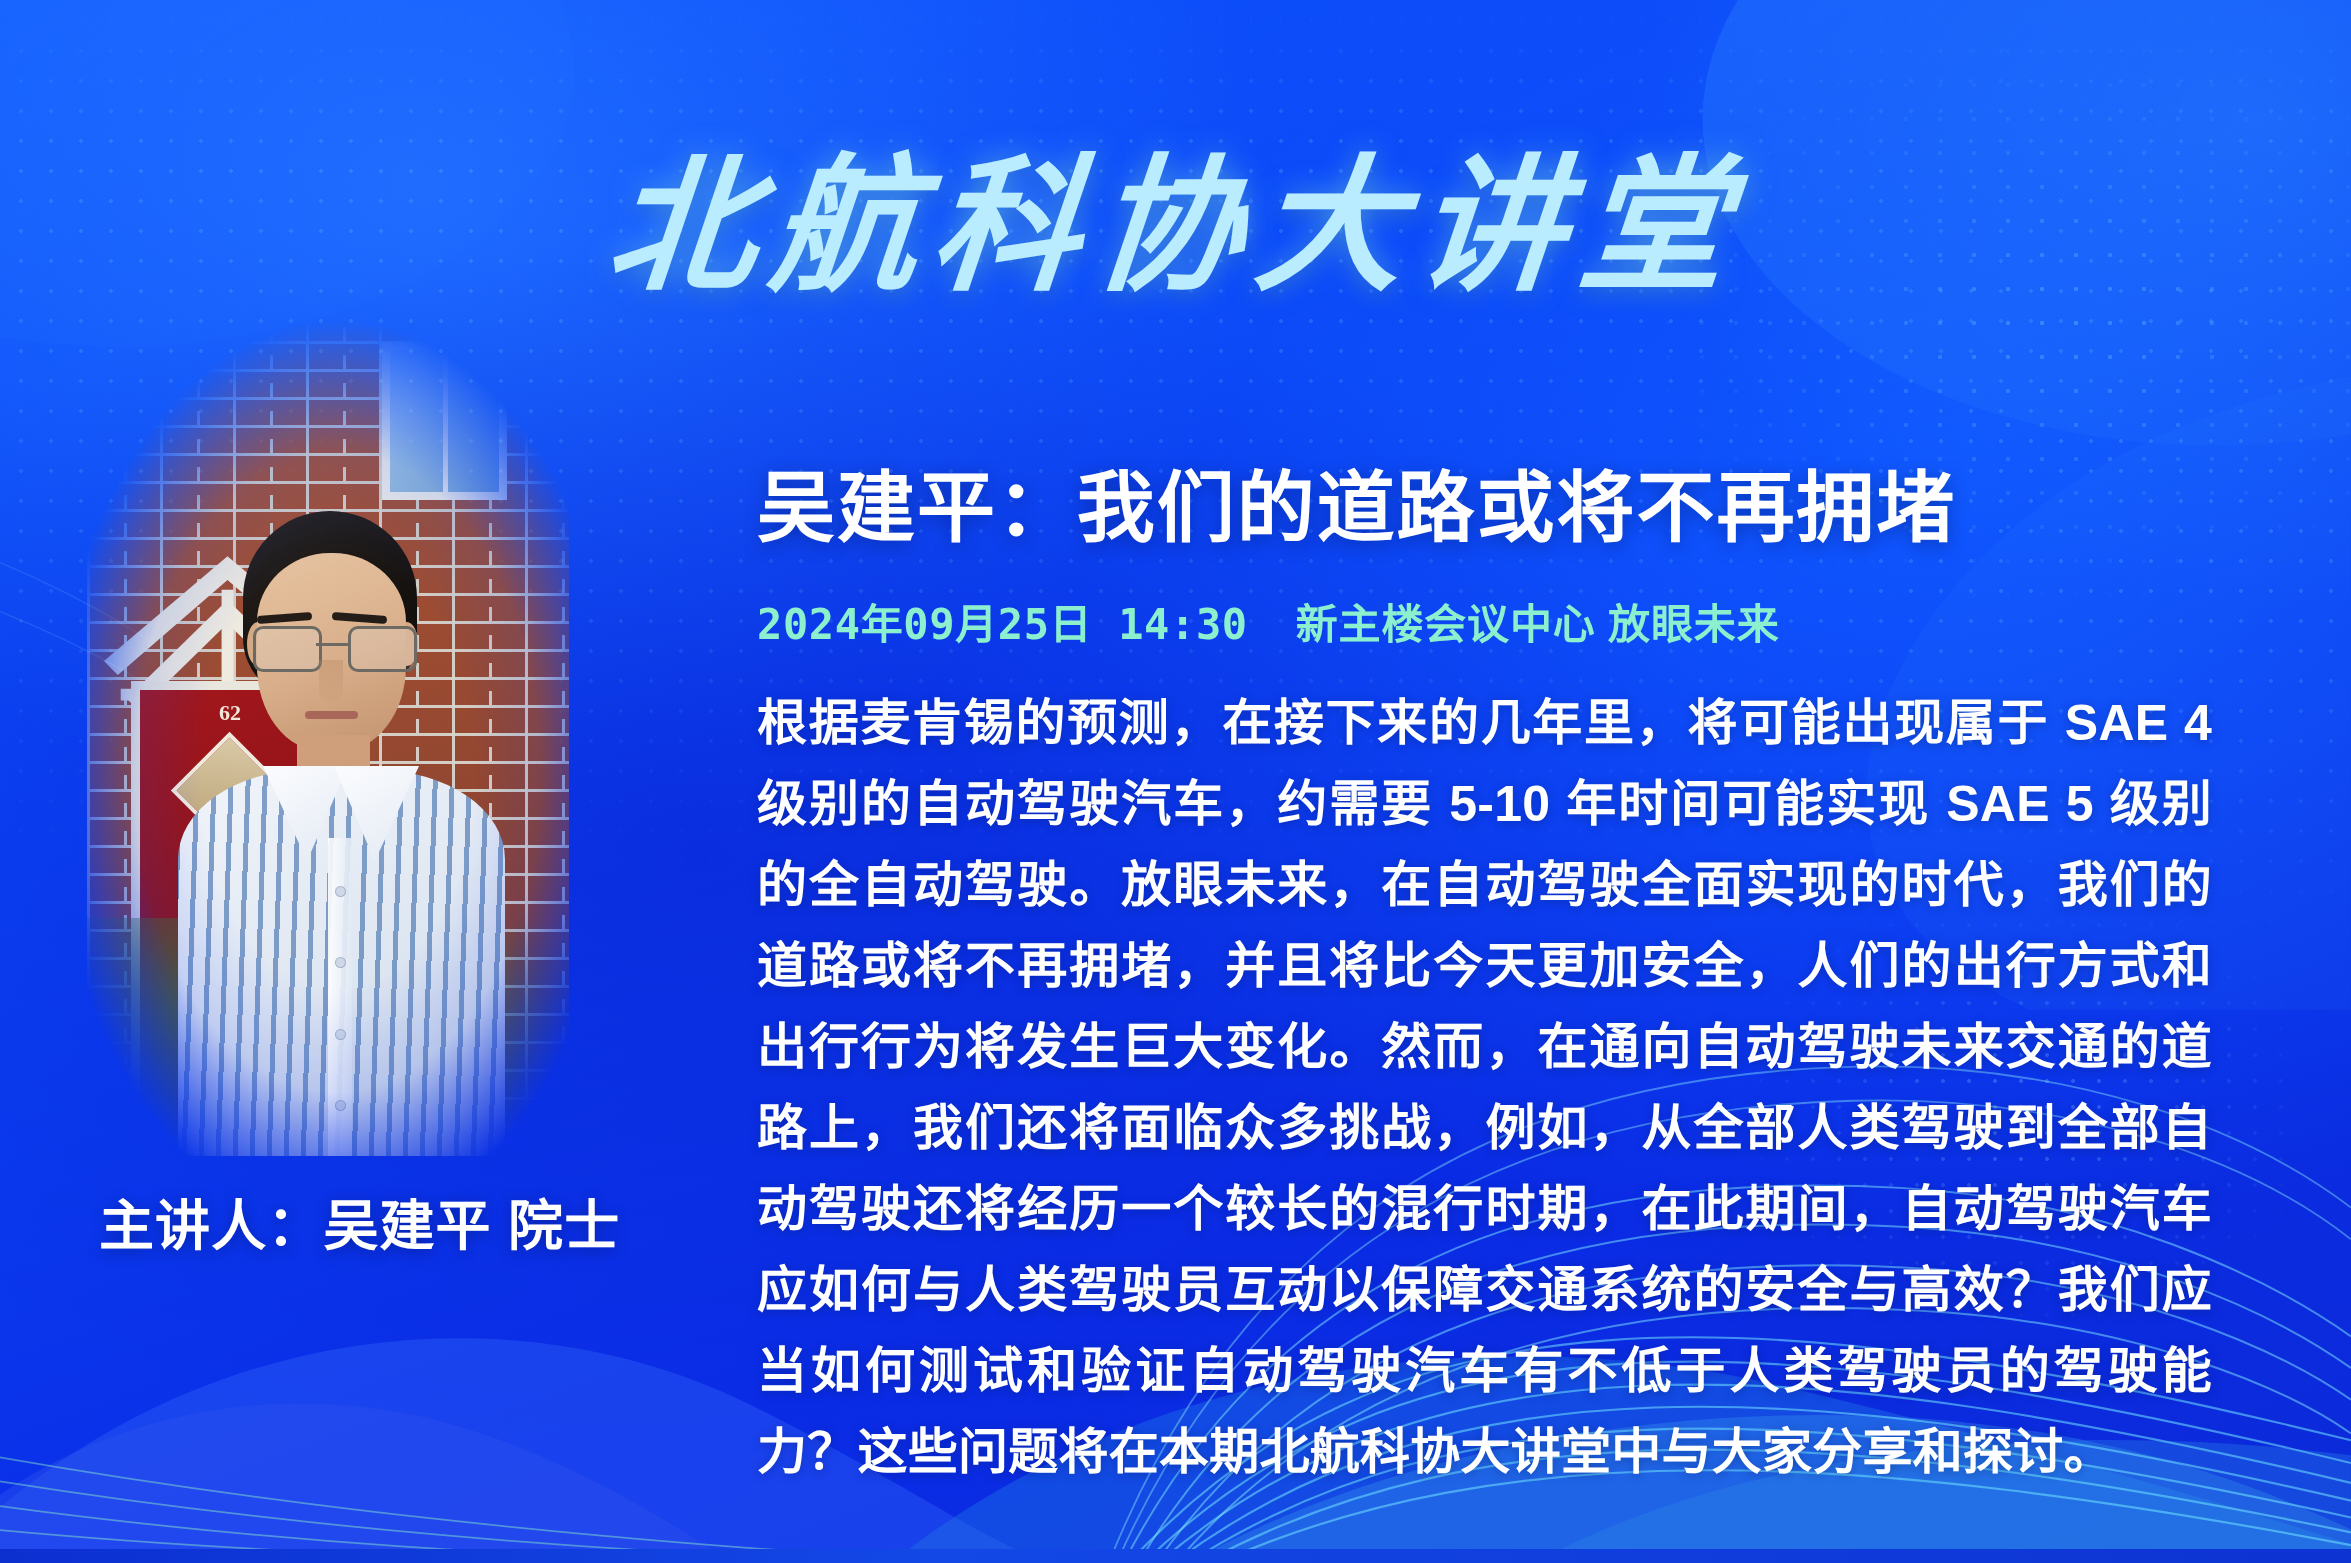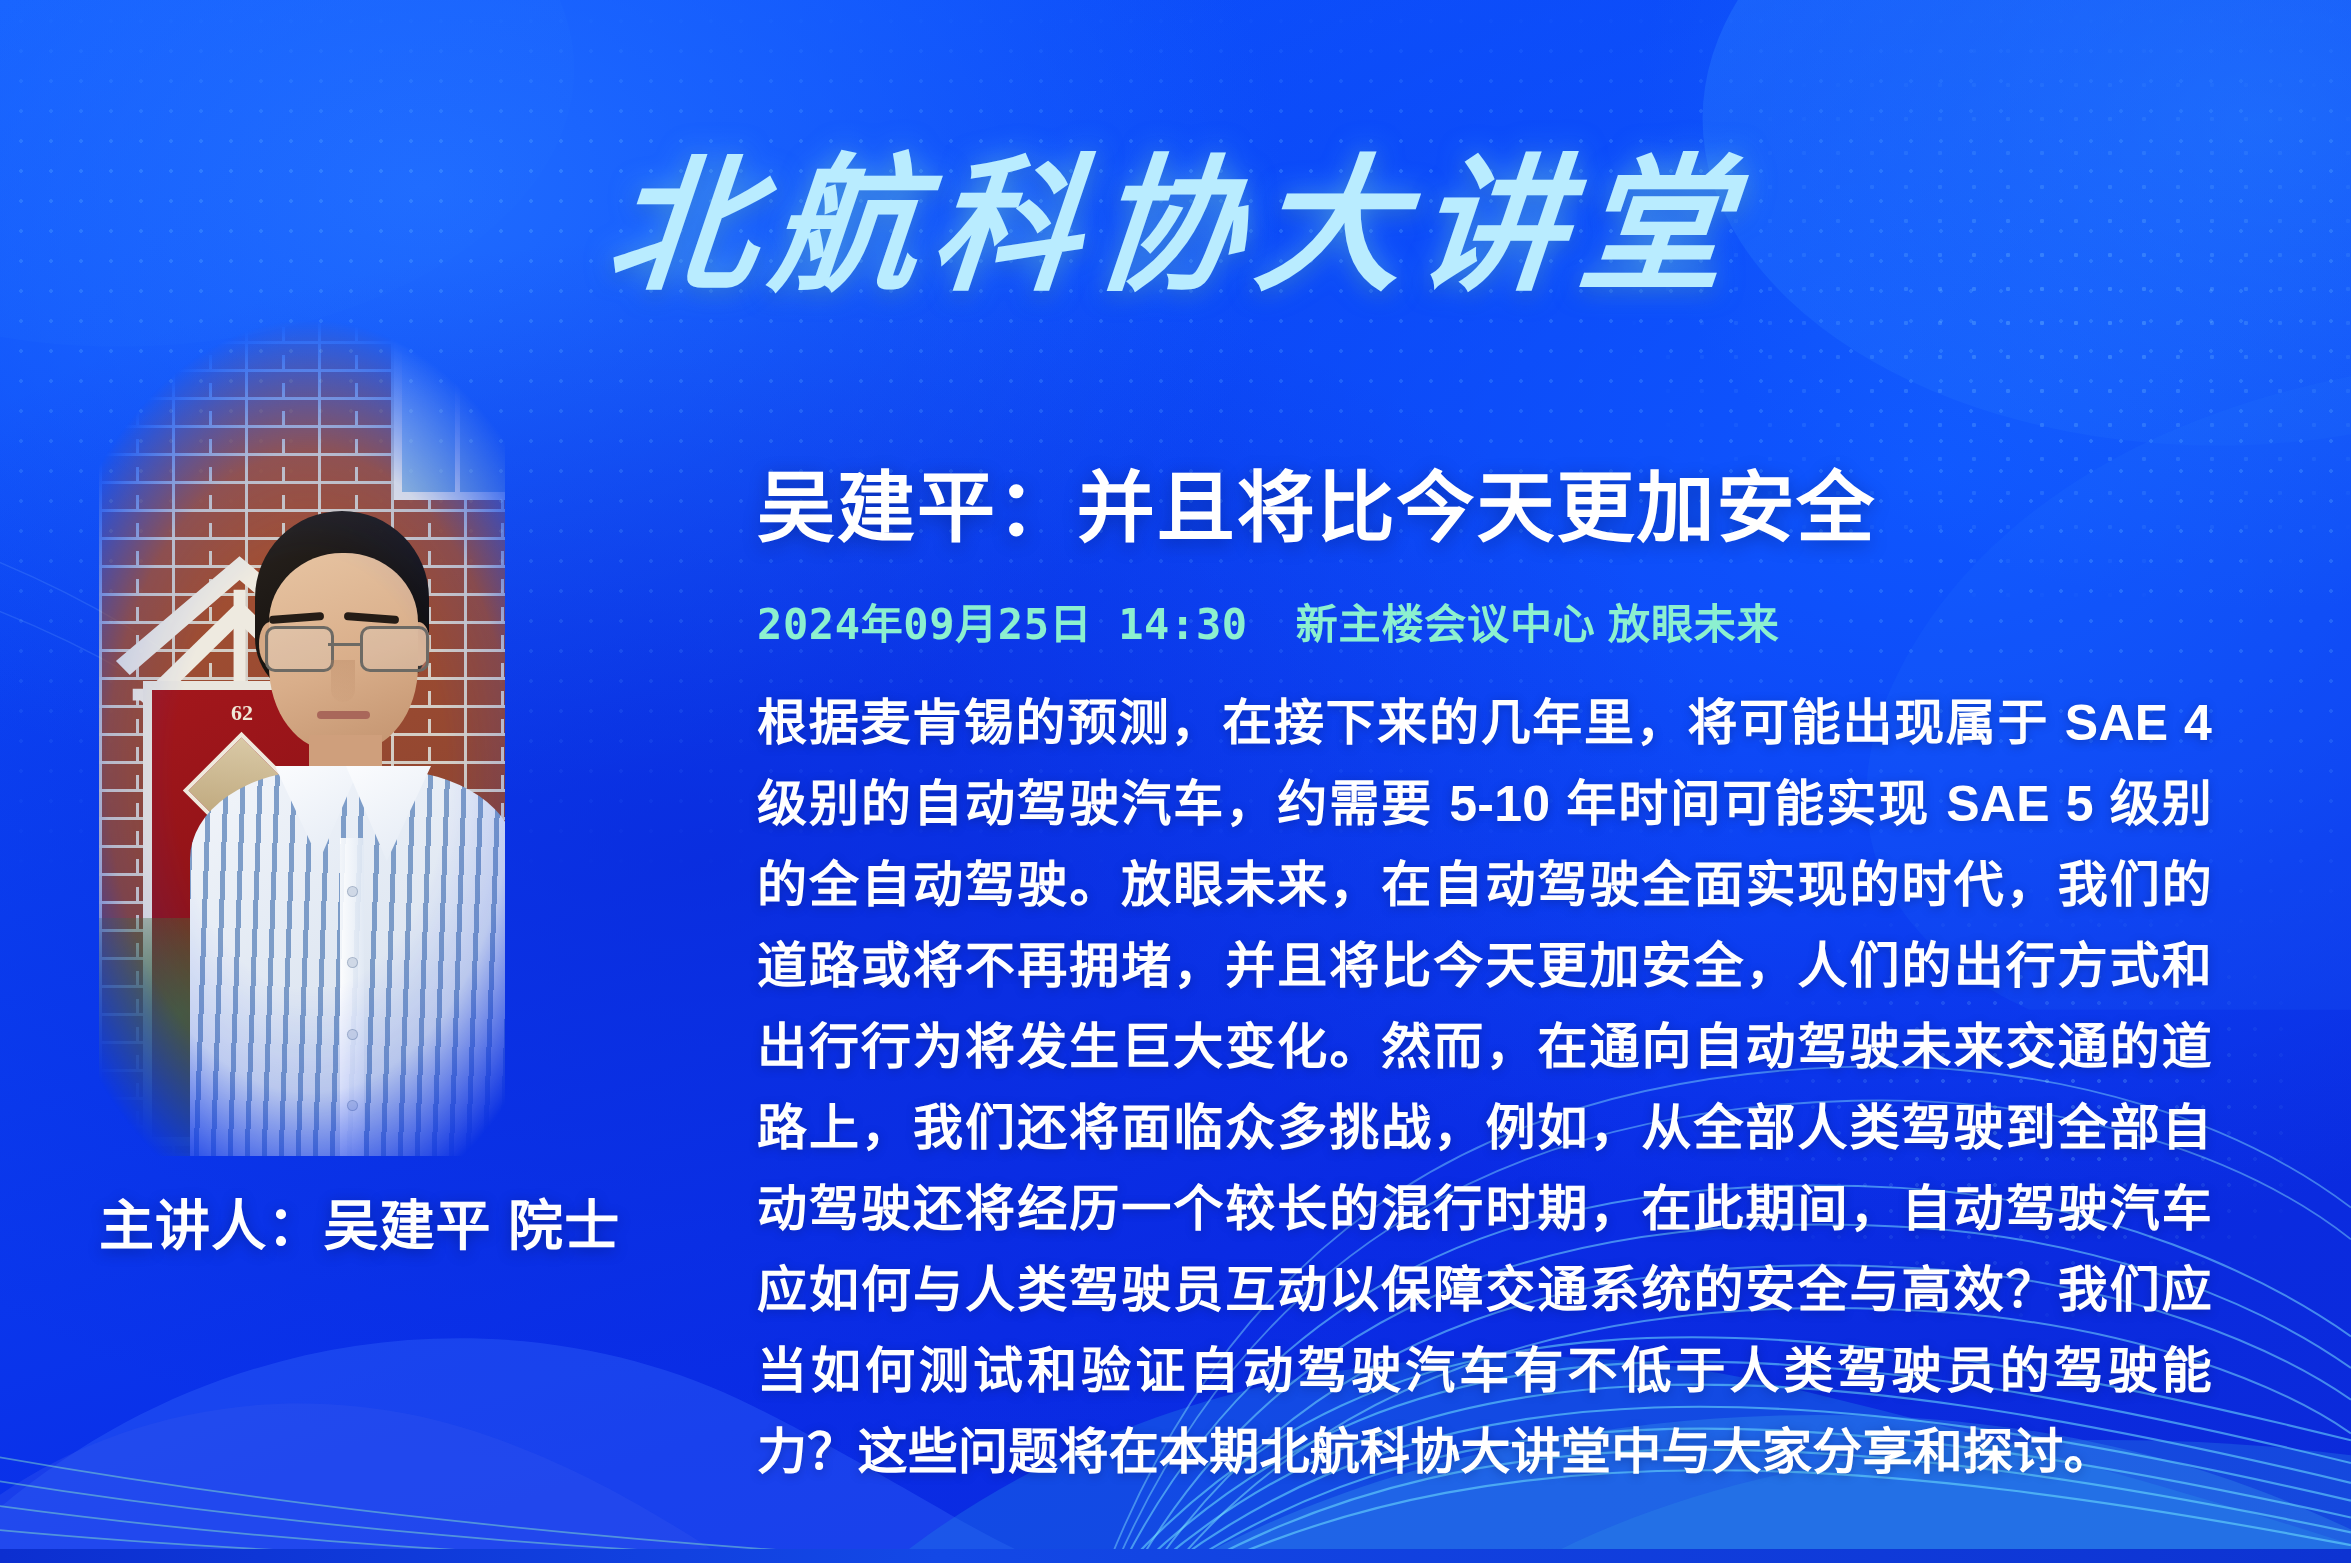--- a/index.html
+++ b/index.html
@@ -95,23 +95,23 @@
     text-shadow:
       0 0 28px rgba(120,220,255,0.55),
       0 5px 20px rgba(0,30,120,0.35);
     transform: skewX(-5deg);
     white-space: nowrap;
   }
 
   
   .photo-wrap {
     position: absolute;
-    left: 99px;
+    left: 87px;
     top: 285px;
-    width: 406px;
+    width: 482px;
     height: 871px;
   }
   .photo {
     position: absolute;
     inset: 0;
     overflow: hidden;
     -webkit-mask-image:
       radial-gradient(ellipse 327px 515px at 52% 56%, rgba(0,0,0,1) 42%, rgba(0,0,0,0.85) 62%, rgba(0,0,0,0) 88%);
     mask-image:
       radial-gradient(ellipse 327px 515px at 52% 56%, rgba(0,0,0,1) 42%, rgba(0,0,0,0.85) 62%, rgba(0,0,0,0) 88%);
@@ -478,21 +478,21 @@
         <div class="p-btn" style="top:447px"></div>
         <div class="p-btn" style="top:519px"></div>
         <div class="p-btn" style="top:590px"></div>
       </div>
     </div>
   </div>
 
   <div class="speaker-caption">主讲人：吴建平 院士</div>
 
   <div class="content">
-    <div class="lecture-title">吴建平：并且将比今天更加安全</div>
+    <div class="lecture-title">吴建平：我们的道路或将不再拥堵</div>
 
     <div class="meta-row">
       <span class="meta-datetime">2024年09月25日 14:30</span>
       <span class="meta-venue">新主楼会议中心 放眼未来</span>
     </div>
 
     <div class="body-text">根据麦肯锡的预测，在接下来的几年里，将可能出现属于 SAE 4 级别的自动驾驶汽车，约需要 5-10 年时间可能实现 SAE 5 级别的全自动驾驶。放眼未来，在自动驾驶全面实现的时代，我们的道路或将不再拥堵，并且将比今天更加安全，人们的出行方式和出行行为将发生巨大变化。然而，在通向自动驾驶未来交通的道路上，我们还将面临众多挑战，例如，从全部人类驾驶到全部自动驾驶还将经历一个较长的混行时期，在此期间，自动驾驶汽车应如何与人类驾驶员互动以保障交通系统的安全与高效？我们应当如何测试和验证自动驾驶汽车有不低于人类驾驶员的驾驶能力？这些问题将在本期北航科协大讲堂中与大家分享和探讨。</div>
   </div>
 
   <div class="bottom-deco">

